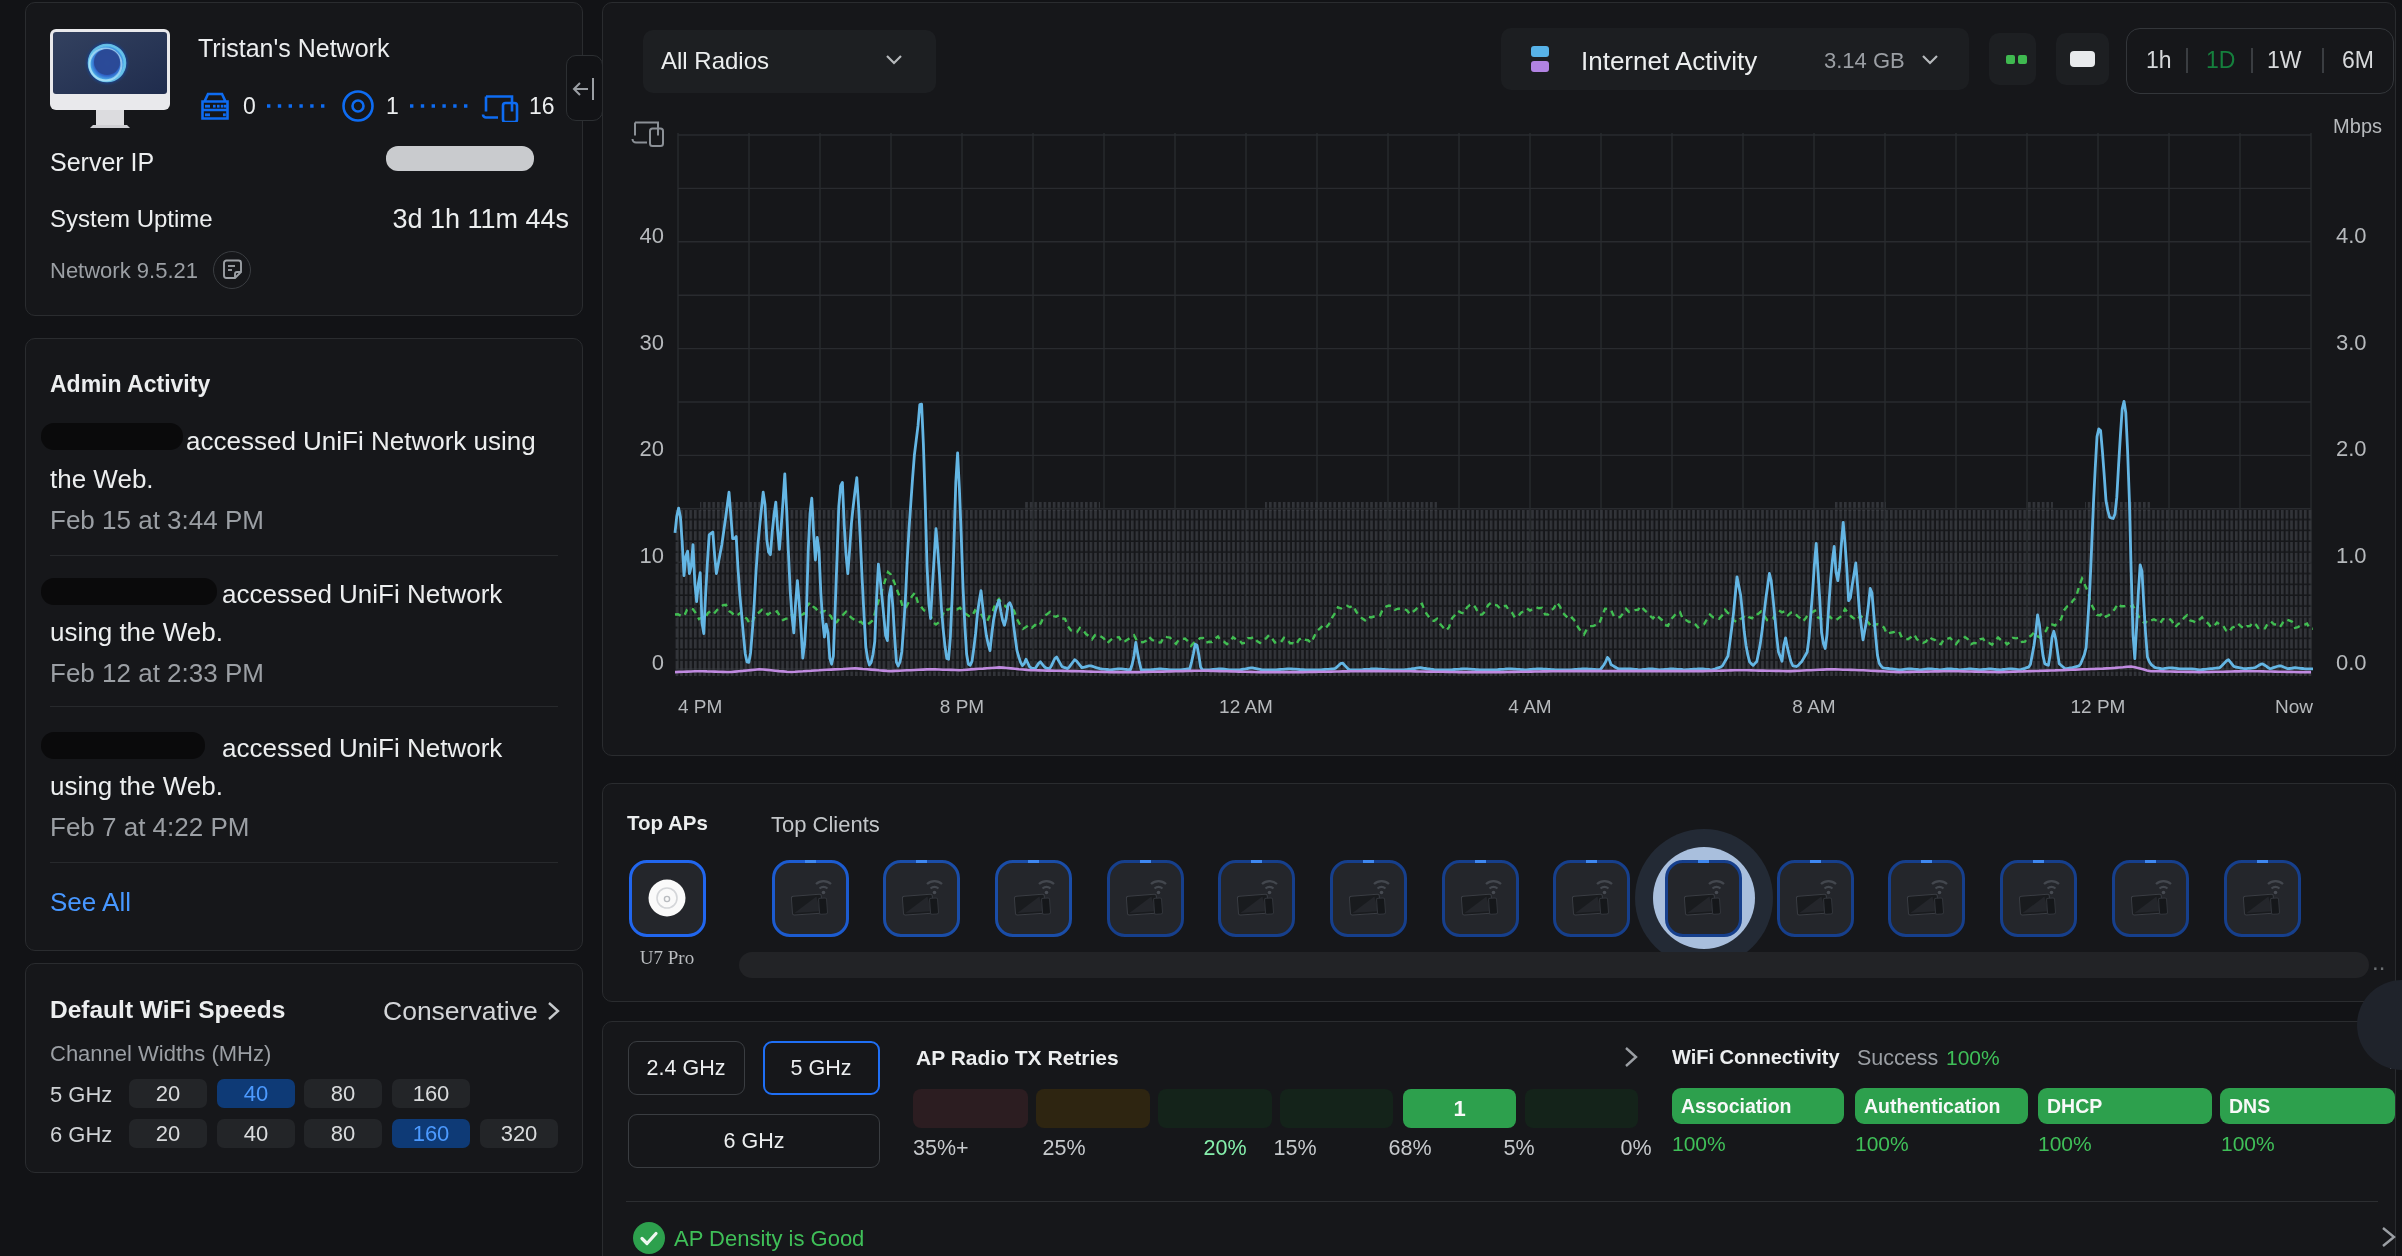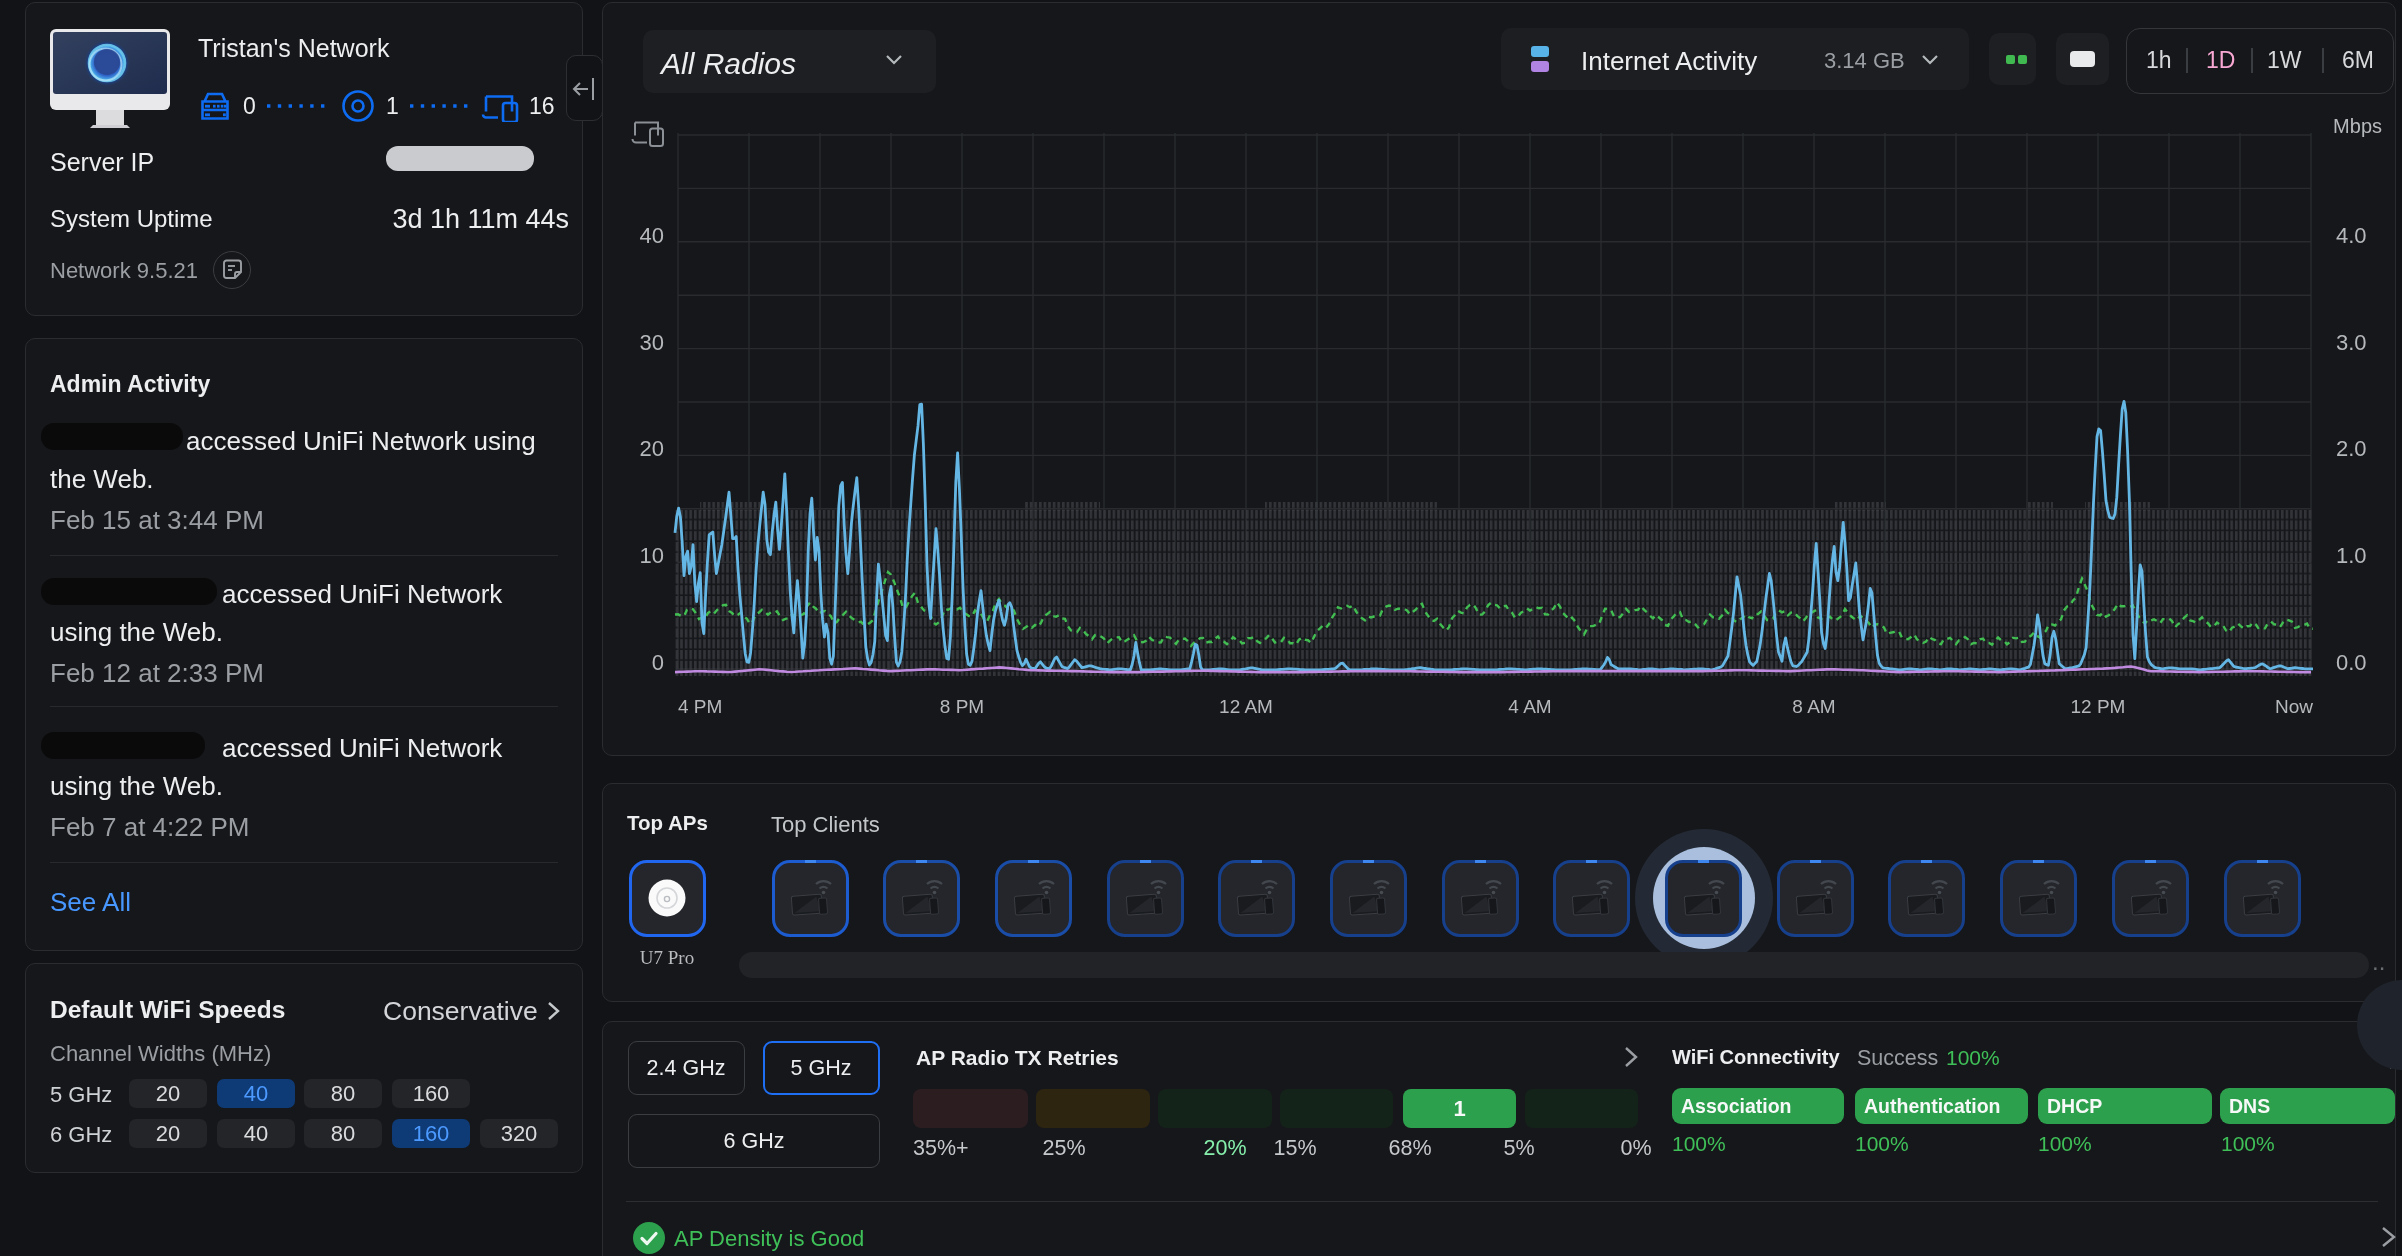--- a/index.html
+++ b/index.html
@@ -2,21 +2,21 @@
 <html><head>
 <meta charset="utf-8">
 <style>
 * { margin:0; padding:0; box-sizing:border-box; }
 html,body { width:2402px; height:1256px; background:#121316; overflow:hidden;
   font-family:"Liberation Sans", sans-serif; }
 .abs { position:absolute; }
 .card { position:absolute; background:#16171a; border:1px solid #2a2c2f; border-radius:10px; }
 .w { color:#eceeef; }
 .g { color:#9b9fa4; }
-.blue { color:#f9a8d4; }
+.blue { color:#15803d; }
 .green { color:#3fbf58; }
 .chip { position:absolute; height:29px; border-radius:7px; background:#232528; color:#d9dbdd;
   font-size:22px; display:flex; align-items:center; justify-content:center; }
 .chip.sel { background:#0e3a76; color:#4c9aff; }
 .tile { position:absolute; width:77px; height:77px; border-radius:18px; background:#24262b; }
 .pill { position:absolute; height:36px; border-radius:9px; background:#2da04d; color:#f7f9f8;
   font-size:19.5px; font-weight:bold; display:flex; align-items:center; padding-left:9px; top:1088px; }
 .seg { position:absolute; height:39px; border-radius:8px; top:1089px; }
 .divline { position:absolute; height:1px; background:#27292c; }
 </style>
@@ -143,21 +143,21 @@
 <div class="abs g" style="left:50px; top:1122px; font-size:22px; color:#cfd2d5;">6 GHz</div>
 <div class="chip" style="left:129px; top:1119px; width:78px;">20</div>
 <div class="chip" style="left:217px; top:1119px; width:78px;">40</div>
 <div class="chip" style="left:304px; top:1119px; width:78px;">80</div>
 <div class="chip sel" style="left:392px; top:1119px; width:78px;">160</div>
 <div class="chip" style="left:480px; top:1119px; width:78px;">320</div>
 
 <div class="card" style="left:602px; top:2px; width:1794px; height:754px;"></div>
 
 <div class="abs" style="left:643px; top:30px; width:293px; height:63px; background:#1d1f22; border-radius:10px;"></div>
-<div class="abs w" style="left:661px; top:47px; font-size:30px;font-style:italic;">All Radios</div>
+<div class="abs w" style="left:661px; top:47px; font-size:24px;">All Radios</div>
 <svg class="abs" style="left:880px; top:50px;" width="28" height="20" viewBox="0 0 28 20">
 <path d="M7 6 L14 13 L21 6" fill="none" stroke="#b6b9bc" stroke-width="2.2"></path>
 </svg>
 
 <div class="abs" style="left:1501px; top:28px; width:468px; height:62px; background:#1c1e21; border-radius:10px;"></div>
 <div class="abs" style="left:1531px; top:46px; width:18px; height:11px; border-radius:3px; background:#57b3e8;"></div>
 <div class="abs" style="left:1531px; top:61px; width:18px; height:11px; border-radius:3px; background:#b183e2;"></div>
 <div class="abs w" style="left:1581px; top:46px; font-size:26px;">Internet Activity</div>
 <div class="abs g" style="left:1824px; top:48px; font-size:22px;">3.14 GB</div>
 <svg class="abs" style="left:1916px; top:50px;" width="28" height="20" viewBox="0 0 28 20">

